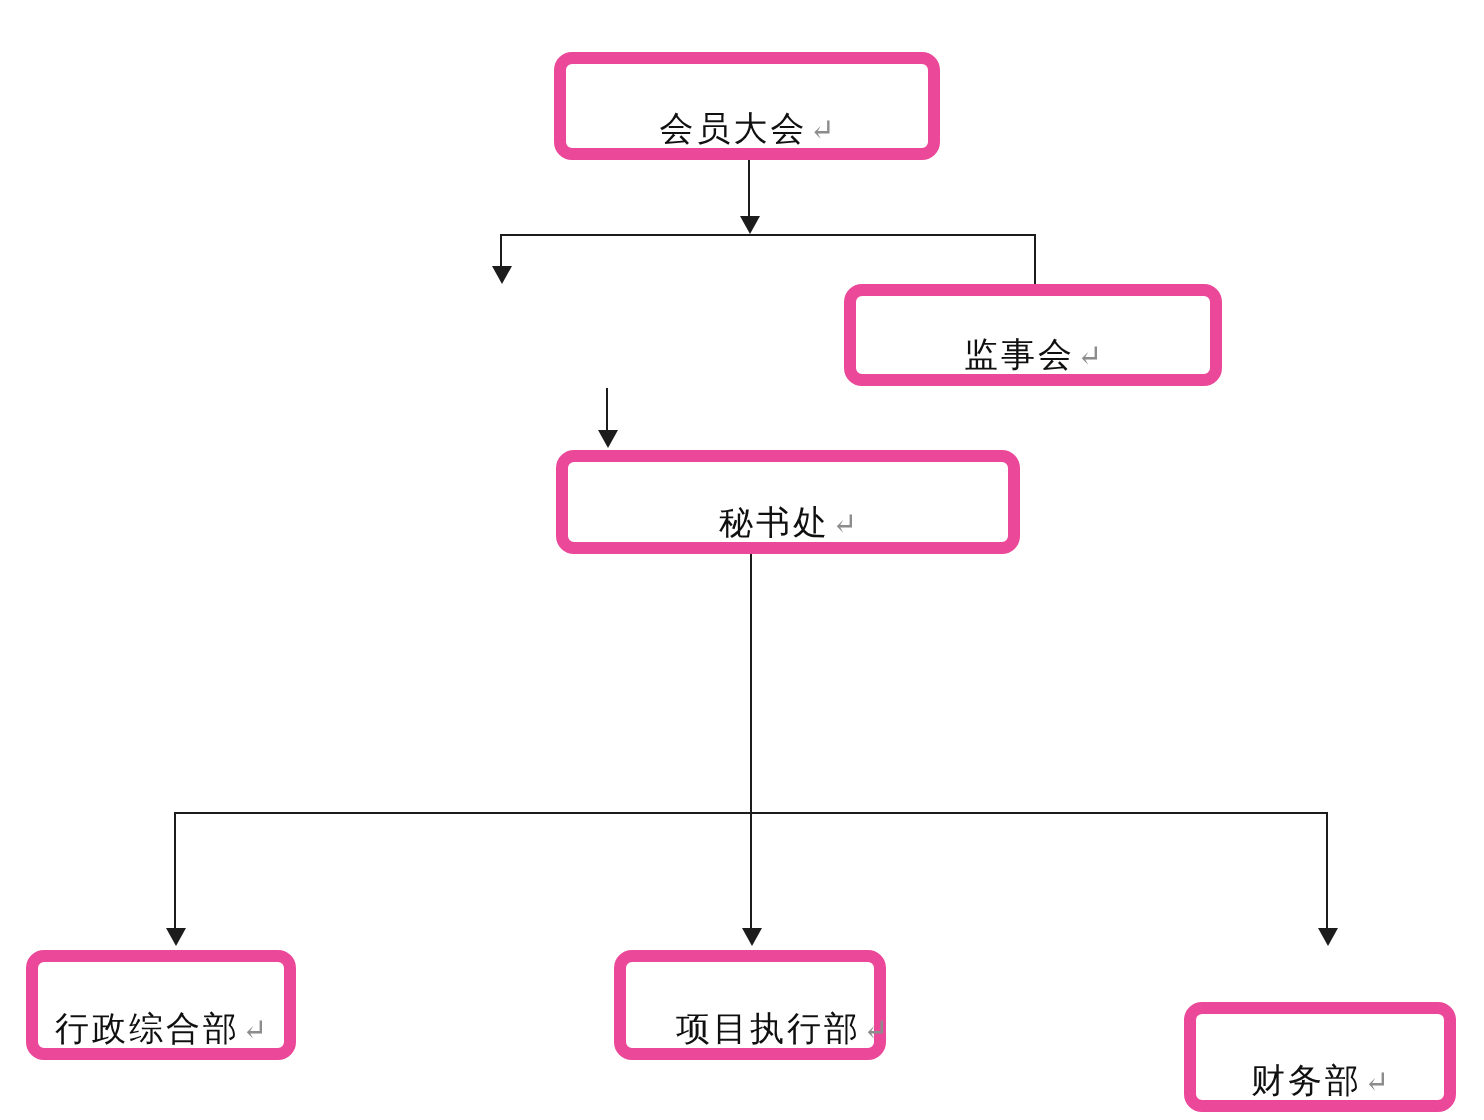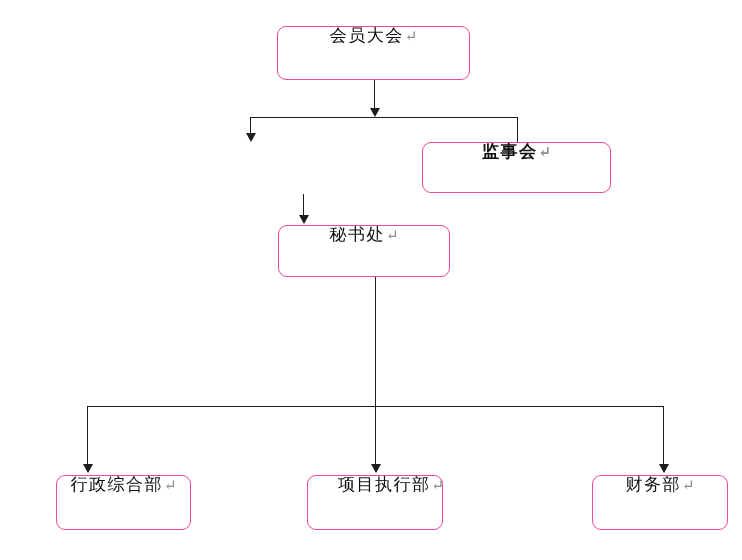--- a/index.html
+++ b/index.html
@@ -13,24 +13,24 @@
     width: 742px;
     height: 560px;
     background: #ffffff;
     overflow: hidden;
     font-family: "DejaVu Serif", "Liberation Serif", serif;
   }
   .node {
     position: absolute;
     box-sizing: border-box;
     background: #ffffff;
-    border: 1px solid #ec4899;
+    border: 6px solid #ec4899;
     border-radius: 9px;
     display: flex;
-    align-items: flex-start;
+    align-items: flex-end;
     justify-content: center;
     z-index: 3;
   }
   .node-label {
     font-size: 17px;
     line-height: 1;
     color: #101010;
     letter-spacing: 1.5px;
     white-space: nowrap;
     user-select: none;
@@ -71,47 +71,47 @@
   <div class="arrowhead" style="left:370px; top:108px;"></div>
 
   <div class="edge edge-h" style="left:250px; top:117px; width:268px;"></div>
 
   <div class="edge edge-v" style="left:250px; top:117px; height:18px;"></div>
   <div class="arrowhead" style="left:246px; top:133px;"></div>
 
   <div class="edge edge-v" style="left:517px; top:117px; height:26px;"></div>
 
 
-  <div class="node" style="left:422px; top:142px; width:189px; height:51px;font-weight:bold;">
+  <div class="node" style="left:422px; top:142px; width:189px; height:51px;">
     <span class="node-label"><span>监事会</span><span class="pilcrow">↵</span></span>
   </div>
 
   <div class="edge edge-v" style="left:303px; top:194px; height:22px;"></div>
   <div class="arrowhead" style="left:299px; top:215px;"></div>
 
-  <div class="node" style="left:278px; top:225px; width:172px; height:52px;">
+  <div class="node" style="left:278px; top:225px; width:232px; height:52px;">
     <span class="node-label"><span>秘书处</span><span class="pilcrow">↵</span></span>
   </div>
 
   <div class="edge edge-v" style="left:375px; top:277px; height:190px;"></div>
   <div class="arrowhead" style="left:371px; top:464px;"></div>
 
   <div class="edge edge-h" style="left:87px; top:406px; width:577px;"></div>
 
   <div class="edge edge-v" style="left:87px; top:406px; height:60px;"></div>
   <div class="arrowhead" style="left:83px; top:464px;"></div>
 
   <div class="edge edge-v" style="left:663px; top:406px; height:60px;"></div>
   <div class="arrowhead" style="left:659px; top:464px;"></div>
 
-  <div class="node" style="left:13px; top:475px; width:135px; height:55px;margin-left:43px;">
+  <div class="node" style="left:13px; top:475px; width:135px; height:55px;">
     <span class="node-label"><span>行政综合部</span><span class="pilcrow">↵</span></span>
   </div>
 
   <div class="node" style="left:307px; top:475px; width:136px; height:55px;padding-left:32px;">
     <span class="node-label"><span>项目执行部</span><span class="pilcrow">↵</span></span>
   </div>
 
-  <div class="node" style="left:592px; top:475px; width:136px; height:55px;">
+  <div class="node" style="left:592px; top:501px; width:136px; height:55px;">
     <span class="node-label"><span>财务部</span><span class="pilcrow">↵</span></span>
   </div>
 
 </div>
 
 </body></html>

